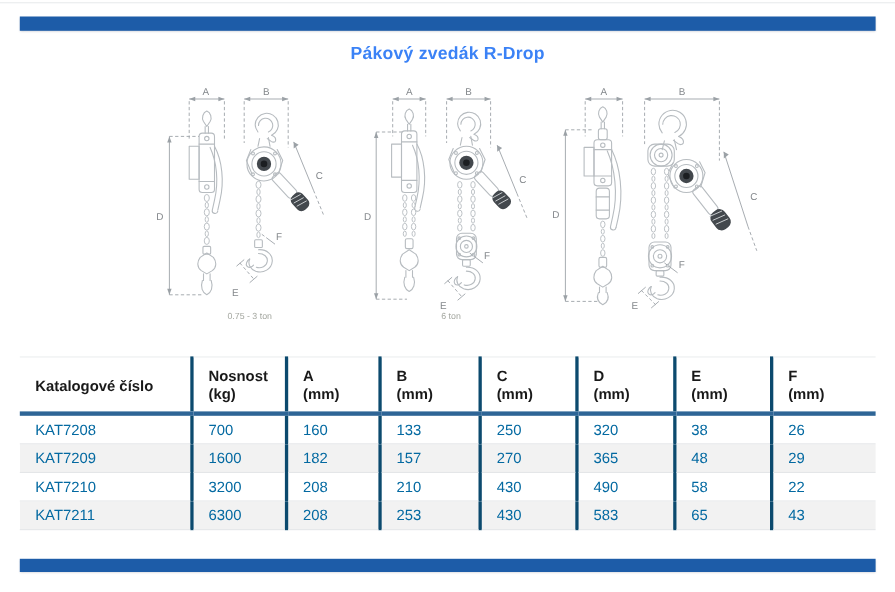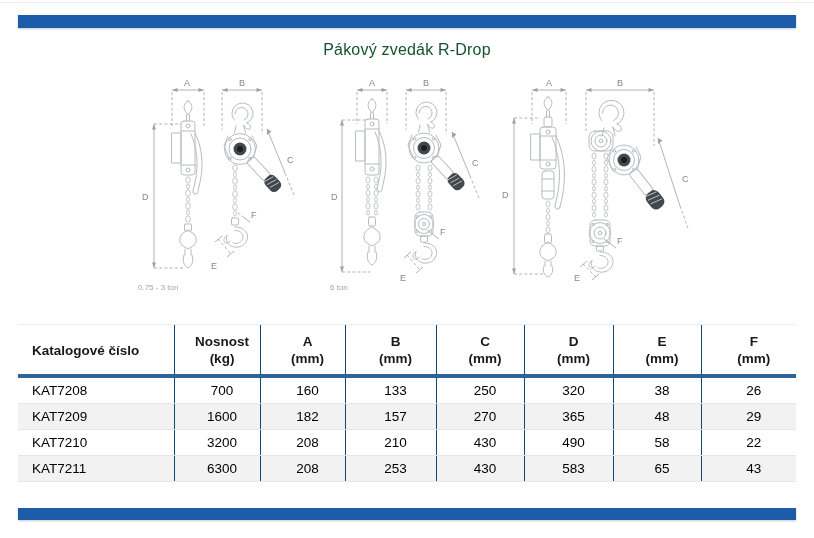--- a/index.html
+++ b/index.html
@@ -2,43 +2,43 @@
 <html><head>
 <meta charset="utf-8">
 <style>
   html,body{margin:0;padding:0;background:#fff;}
   body{width:814px;height:538px;overflow:hidden;font-family:"Liberation Sans",sans-serif;}
   .page{position:relative;width:814px;height:538px;background:#fff;}
   .top-edge{position:absolute;top:2px;left:0;width:814px;height:1px;background:#e9ebed;}
   .bar{position:absolute;left:18px;width:778px;height:13px;background:#1d5ca8;box-shadow:0 1px 2px rgba(60,70,90,.30);}
   .bar.top{top:15px;}
   .bar.bottom{top:508px;height:12px;}
-  .title{position:absolute;top:41px;left:0;width:814px;text-align:center;font-size:16px;font-weight:normal;color:#14532d;letter-spacing:.2px;}
+  .title{position:absolute;top:41px;left:0;width:814px;text-align:center;font-size:16px;font-weight:bold;color:#3b82f6;letter-spacing:.2px;}
   .figs{position:absolute;top:76px;left:0;width:814px;height:226px;}
   .fig{position:absolute;top:0;}
   .fig svg{display:block;}
   .fig1{left:138px;width:178px;}
   .fig2{left:330px;width:160px;}
   .fig3{left:496px;width:205px;}
-  .cap{text-align:left;font-size:8px;color:#a3a69f;margin-top:1px;}
+  .cap{text-align:center;font-size:8px;color:#a3a69f;margin-top:1px;}
   
   .d-ln{stroke:#b7bcc0;fill:none;stroke-width:1;stroke-linecap:round;stroke-linejoin:round;}
   .d-chain{stroke:#bcc1c5;fill:#fff;stroke-width:.9;}
   .d-dim{stroke:#9ba1a6;stroke-width:.8;fill:none;}
   .d-dash{stroke:#9ba1a6;stroke-width:.8;fill:none;stroke-dasharray:3 2.2;}
   .d-arr{fill:#9ba1a6;stroke:none;}
   .d-lbl{fill:#84888c;font-family:"Liberation Sans",sans-serif;font-size:9px;}
   .d-dark{fill:#43484d;stroke:none;}
   .d-hub{fill:#1b1e21;stroke:none;}
   .d-hatch{stroke:#cfd2d4;stroke-width:.8;fill:none;}
   
   table.spec{position:absolute;top:324px;left:18px;width:778px;border-collapse:collapse;table-layout:fixed;}
   table.spec th{text-align:left;font-weight:bold;font-size:13.5px;color:#191919;padding:8px 4px 7px 14px;border-bottom:4px solid #2e6596;border-top:1px solid #eceeef;vertical-align:middle;line-height:17px;background:#fff;}
-  table.spec th+th, table.spec td+td{border-left:1px solid #0c4a6e;text-align:center;}
-  table.spec td{font-size:13.5px;color:#000000;padding:0 4px 0 14px;height:25px;line-height:25px;border-bottom:1px solid #e4e6e8;overflow:hidden;white-space:nowrap;}
+  table.spec th+th, table.spec td+td{border-left:3px solid #0c4a6e;}
+  table.spec td{font-size:13.5px;color:#0369a1;padding:0 4px 0 14px;height:25px;line-height:25px;border-bottom:1px solid #e4e6e8;overflow:hidden;white-space:nowrap;}
   table.spec tbody tr.alt{background:#f2f2f2;margin-top:17px;}
 </style>
 </head>
 <body>
 
 <div class="page">
   <div class="top-edge"></div>
   <div class="bar top"></div>
   <div class="title">Pákový zvedák R-Drop</div>
 

